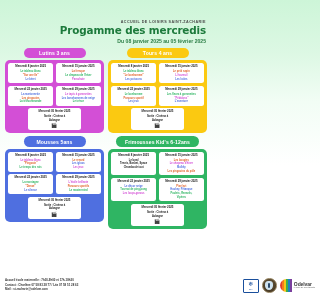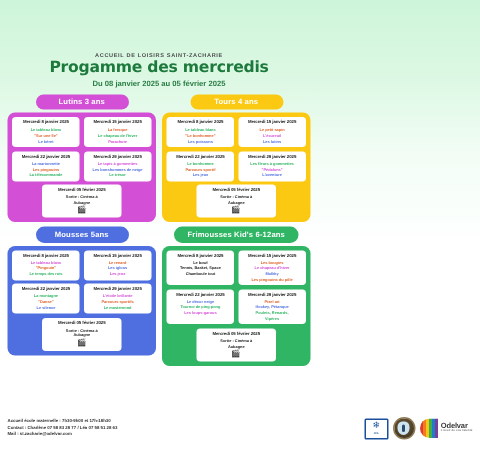--- a/index.html
+++ b/index.html
@@ -4,21 +4,21 @@
 <style>
   * { margin:0; padding:0; box-sizing:border-box; }
   html,body { width:212px; height:300px; overflow:hidden; }
   body {
     font-family:"Liberation Sans", sans-serif;
     background:linear-gradient(180deg,#cdf5d8 0%,#ddf8e4 18%,#f2fdf5 34%,#ffffff 55%,#ffffff 100%);
     color:#222;
   }
 
   
-  .header { text-align:center; padding:20px 6px 2px;margin-top:15px; }
+  .header { text-align:right; padding:20px 6px 2px; }
   .kicker {
     font-size:3.7px; letter-spacing:.45px; color:#4a4a4a;
     font-weight:600; text-transform:uppercase; line-height:1.2;
   }
   .title {
     font-size:10.4px; font-weight:800; color:#1d7a3c;
     letter-spacing:-.15px; line-height:1.15; margin-top:1px;
     font-family:"DejaVu Sans", sans-serif;
   }
   .subtitle {

